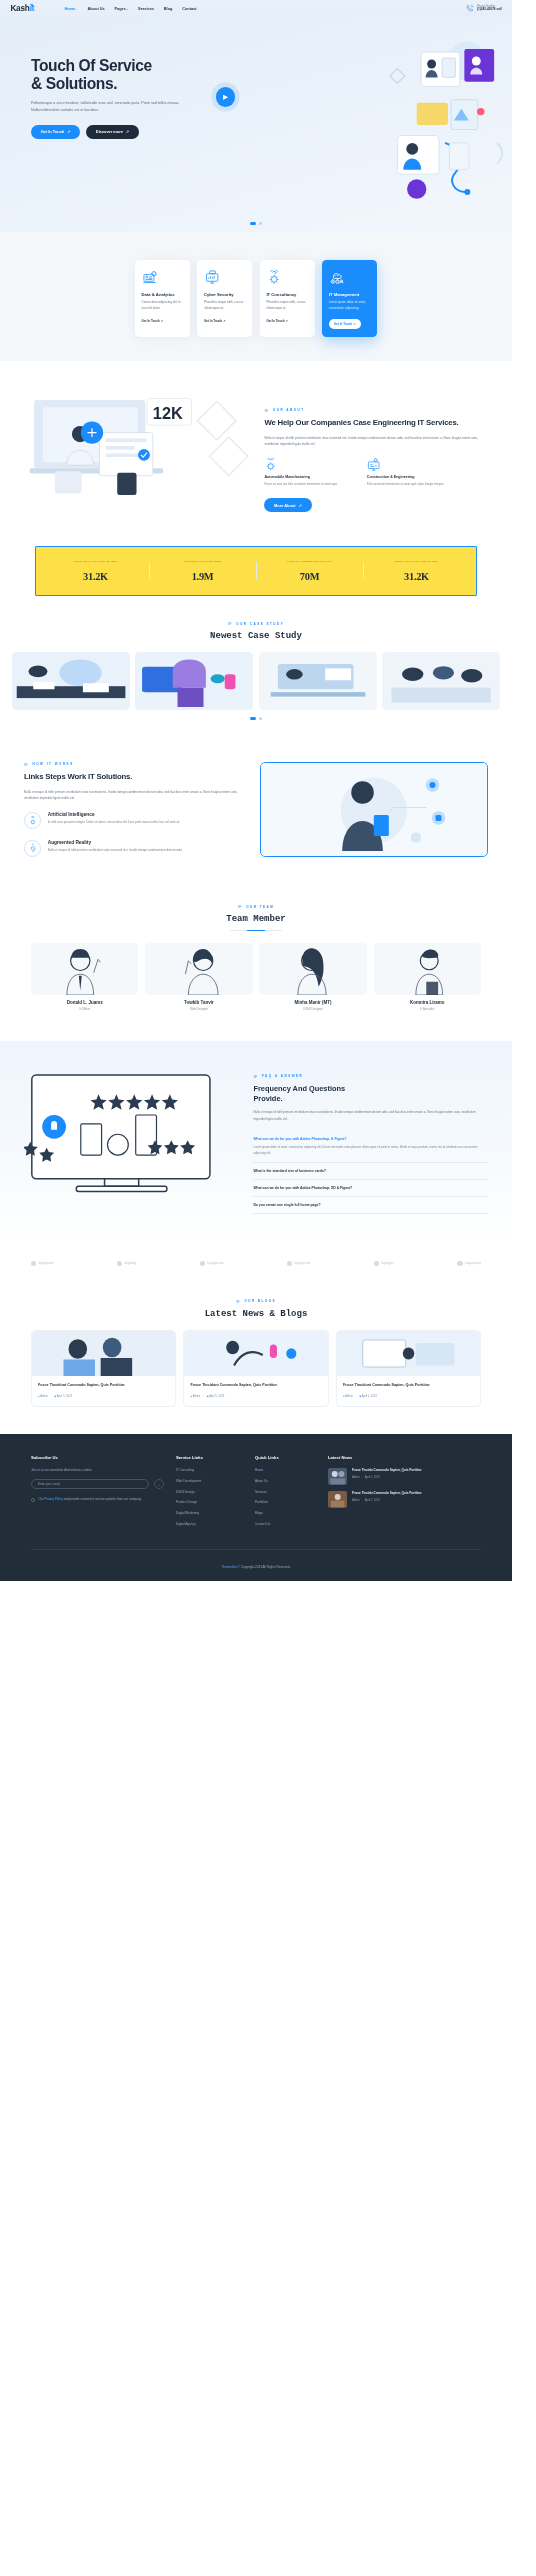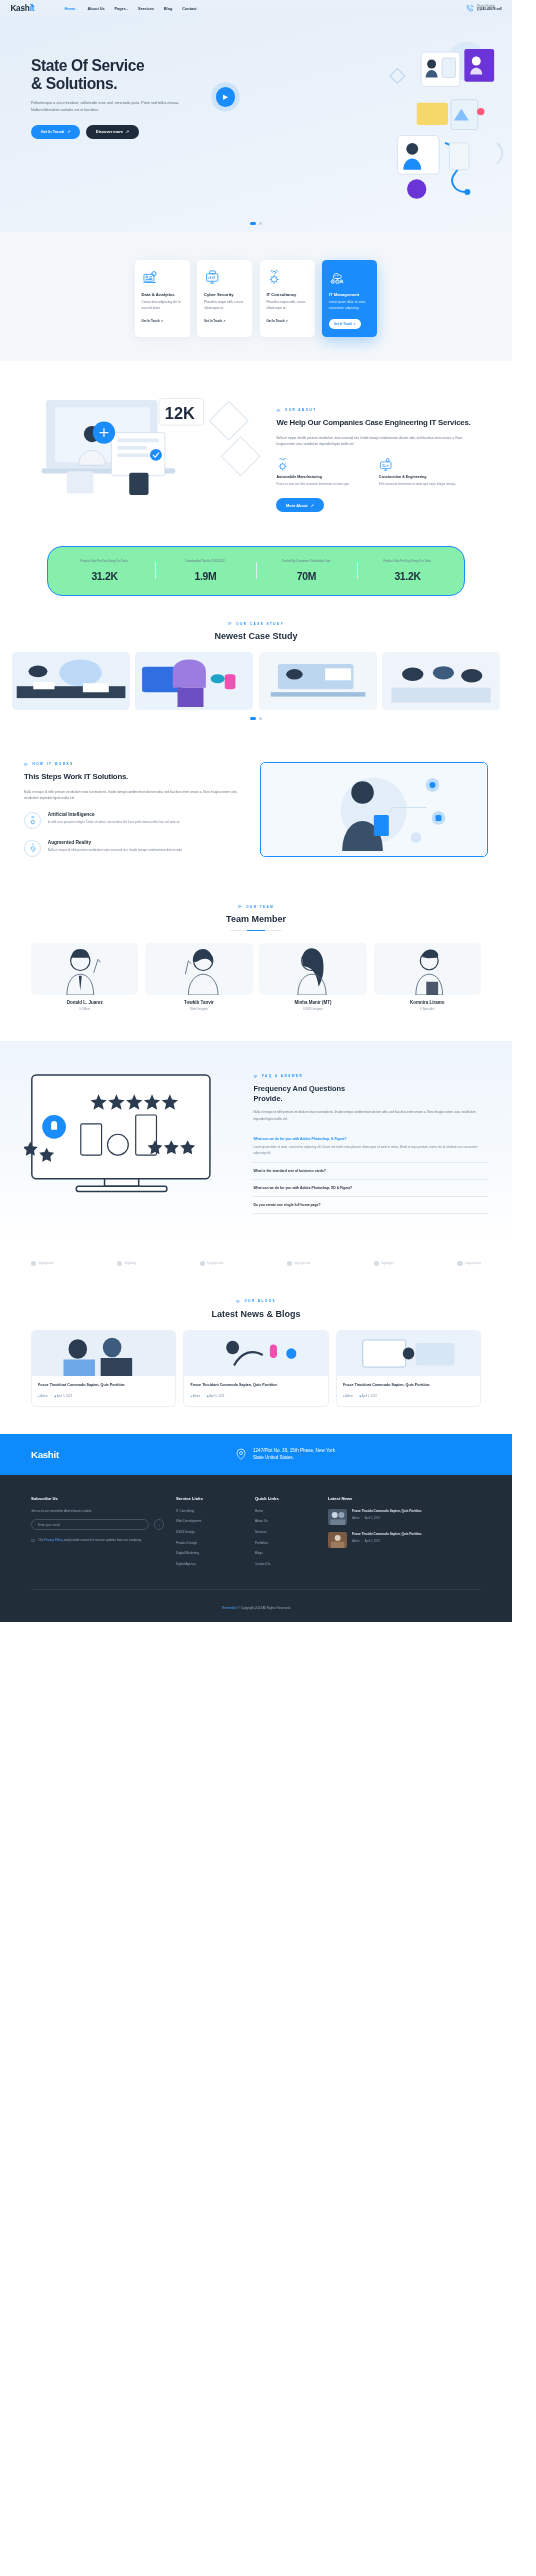--- a/index.html
+++ b/index.html
@@ -69,50 +69,50 @@
   .card .cicon { color: #2e9bfd; margin-bottom: 6.7px; display:block; }
   .card.active .cicon { color: #ffffff; }
   .card h3 { font-size: 4.2px; font-weight: bold; color: #1f2b3a; margin-bottom: 3.7px; }
   .card.active h3 { color: #fff; }
   .card p { font-size: 3px; line-height: 1.85; color: #6b7988; min-height: 12px; }
   .card.active p { color: #d5eaff; }
   .card .cta { margin-top: 6.7px; font-size: 3px; font-weight: bold; color: #27384a; }
   .card.active .cta { background:#fff; color:#1b8cfb; border-radius:6.7px; padding:3px 5.2px; display:inline-block; }
 
   
-  .about { position: relative; padding: 30px 16px 0; background: #fff; }
+  .about { position: relative; padding: 30px 4px 0; background: #fff; }
   .about-inner { display: flex; gap: 13.4px; padding: 0 24px; }
   .about-art { width: 223px; height: 130px; position: relative; }
   .about-copy { flex: 1; padding-top: 16.4px; }
   .eyebrow { display:flex; align-items:center; gap:3px; font-size: 3px; font-weight: bold;
              letter-spacing: 1.5px; color: #1b8cfb; text-transform: uppercase; margin-bottom: 5.2px; }
   .eyebrow .hand { font-size: 4.5px; }
   h2.sec { font-size: 7.8px; line-height: 1.3; font-weight: 800; color: #1e2b3c; letter-spacing: -0.2px; }
   .about-copy p.lead { margin-top: 6.7px; font-size: 3.1px; line-height: 2.1; color: #6b7988; }
   .feat-row { display: flex; gap: 10.4px; margin-top: 10.4px; }
   .feat { width: 92px; }
   .feat .ficon { color: #2e9bfd; margin-bottom: 3.7px; display:block; }
   .feat h4 { font-size: 3.6px; font-weight: bold; color: #1f2b3a; margin-bottom: 3px; }
   .feat p { font-size: 2.8px; line-height: 1.95; color: #78859a; }
   .about .btn { margin-top: 10.4px; }
 
   
   .stats {
-    margin: 25px 31px 0; border: 0.9px solid #1b8cfb; border-radius: 15px;
-    display: flex; padding: 12px 6px 13.4px; background: #86efac;
+    margin: 25px 31px 0; border: 0.9px solid #1b8cfb; border-radius: 1px;
+    display: flex; padding: 12px 6px 13.4px; background: #fde047; font-family: Liberation Serif, serif;
   }
   .stat { flex: 1; text-align: center; position: relative; }
   .stat + .stat:before { content:""; position:absolute; left:0; top:14%; height:72%; width:0.7px; background:#e3eaf2; }
   .stat .slabel { font-size: 2.8px; line-height: 1.95; color: #6b7988; }
   .stat .sval { margin-top: 6px; font-size: 10.4px; font-weight: 800; color: #1e2b3c; letter-spacing: -0.3px; }
 
   
   .case { padding: 25px 0 19.4px; text-align: center; background: #fff; }
   .center-eyebrow { justify-content: center; }
-  h2.ctr { text-align: center; font-size: 9px; font-weight: 800; color: #1e2b3c; margin-bottom: 10.4px; }
+  h2.ctr { text-align: center; font-size: 9px; font-weight: 800; color: #1e2b3c; margin-bottom: 10.4px; font-family: Liberation Mono, monospace; }
   .case-row { display: flex; gap: 5.2px; padding: 0 12px; }
   .case-card { flex: 1; height: 58px; border-radius: 4.5px; overflow: hidden; position: relative; }
   .underline { width: 52px; height: 1.5px; background: #e3eaf2; margin: 5.2px auto 0; position: relative; }
   .underline:after { content:""; position:absolute; left:50%; transform: translateX(-50%);
                      top:0; width: 18px; height: 1.5px; background: #1b8cfb; }
 
   
   .how { padding: 22.3px 24px 25px; display: flex; gap: 13.4px; background: #fff; }
   .how-left { width: 223px; }
   .how-left p.lead { margin-top: 6.7px; font-size: 3.1px; line-height: 2.1; color: #6b7988; }
@@ -250,21 +250,21 @@
       <path d="M270 150c20 6 26 26 14 40-10 11-2 26 14 26" stroke="#1b8cfb" stroke-width="2.6" fill="none"></path>
       <circle cx="300" cy="216" r="4" fill="#1b8cfb"></circle>
       <circle cx="232" cy="212" r="13" fill="#6b34d6"></circle>
       <rect x="276" y="150" width="26" height="36" rx="3" fill="#f1f6fb" stroke="#cfe0ef"></rect>
       <path d="M196 60 l10 -10 10 10 -10 10z" fill="none" stroke="#bcd3ea" stroke-width="1.4"></path>
       <path d="M340 150 q14 14 0 28" stroke="#cfe0ef" stroke-width="2" fill="none"></path>
     </svg>
 
     <div class="hero-copy">
       <h1>
-        <span>State Of Service</span><br>
+        <span>Touch Of Service</span><br>
         <span>&amp; Solutions.</span>
       </h1>
       <p>Pellentesque a arcu tincidunt, sollicitudin eros sed, venenatis justo. Proin sed tellus massa. Nullam bibendum sodales est in faucibus.</p>
       <div class="hero-btns">
         <button class="btn btn-primary">
             <span>Get In Touch</span>
             <span>↗</span>
           </button>
         <button class="btn btn-dark">
             <span>Discover more</span>
@@ -492,21 +492,21 @@
       <span class="dot-pg"></span>
     </div>
   </div>
 
   <div class="how">
     <div class="how-left">
       <div class="eyebrow">
         <span class="hand">☞</span>
         <span>HOW IT WORKS</span>
       </div>
-      <h2 class="sec">This Steps Work IT Solutions.</h2>
+      <h2 class="sec">Links Steps Work IT Solutions.</h2>
       <p class="lead">Nulla et neque id nibh pretium vestibulum vitae euismod nisi. Inside tomopi condimentum dictum odio, sed faucibus enim ornare a. Nunc feugiat extem usto, vestibulum imperdiet ligula mollis vel.</p>
 
       <div class="step">
         <span class="sicon">
           <svg width="9.7" height="9.7" viewBox="0 0 24 24" fill="none" stroke="currentColor" stroke-width="1.3">
               <circle cx="12" cy="15" r="4"></circle>
               <path d="M12 11V9M12 21v-2M8 15H6M18 15h-2M9.2 12.2 8 11M16 19l-1.2-1.2M9.2 17.8 8 19M16 11l-1.2 1.2"></path>
               <path d="M9.5 5.4a3 3 0 0 1 5 0M7.5 3.2a6 6 0 0 1 9 0"></path>
             </svg>
         </span>
@@ -766,37 +766,20 @@
           <h4>Fusce Tincidunt Commodo Sapien, Quis Porttitor.</h4>
           <div class="pmeta">
             <span><span class="mi">●</span> <span>Admin</span></span>
             <span><span class="mi">■</span> <span>April 5, 2023</span></span>
           </div>
         </div>
       </div>
     </div>
   </div>
 
-  <div class="ctabar">
-    <div class="logo2">
-      <span>Kash</span><span>it</span>
-    </div>
-    <div class="addr">
-      <span class="pin">
-        <svg width="12" height="15" viewBox="0 0 24 24" fill="none" stroke="#ffffff" stroke-width="1.5">
-            <path d="M12 22s8-7.2 8-13a8 8 0 1 0-16 0c0 5.8 8 13 8 13z"></path>
-            <circle cx="12" cy="9" r="3"></circle>
-          </svg>
-      </span>
-      <div class="atxt">
-        <div>1247/Plot No. 39, 15th Phase, New York</div>
-        <div>State United States.</div>
-      </div>
-    </div>
-  </div>
 
   <div class="footer">
     <div class="fcols">
 
       <div class="fc1">
         <div class="ftitle">Subscribe Us</div>
         <div class="fdesc">Join us to our newsletter And releases submit.</div>
         <div class="subrow">
           <input class="subinput" type="text" placeholder="Enter your email" style="">
           <button class="subbtn">

